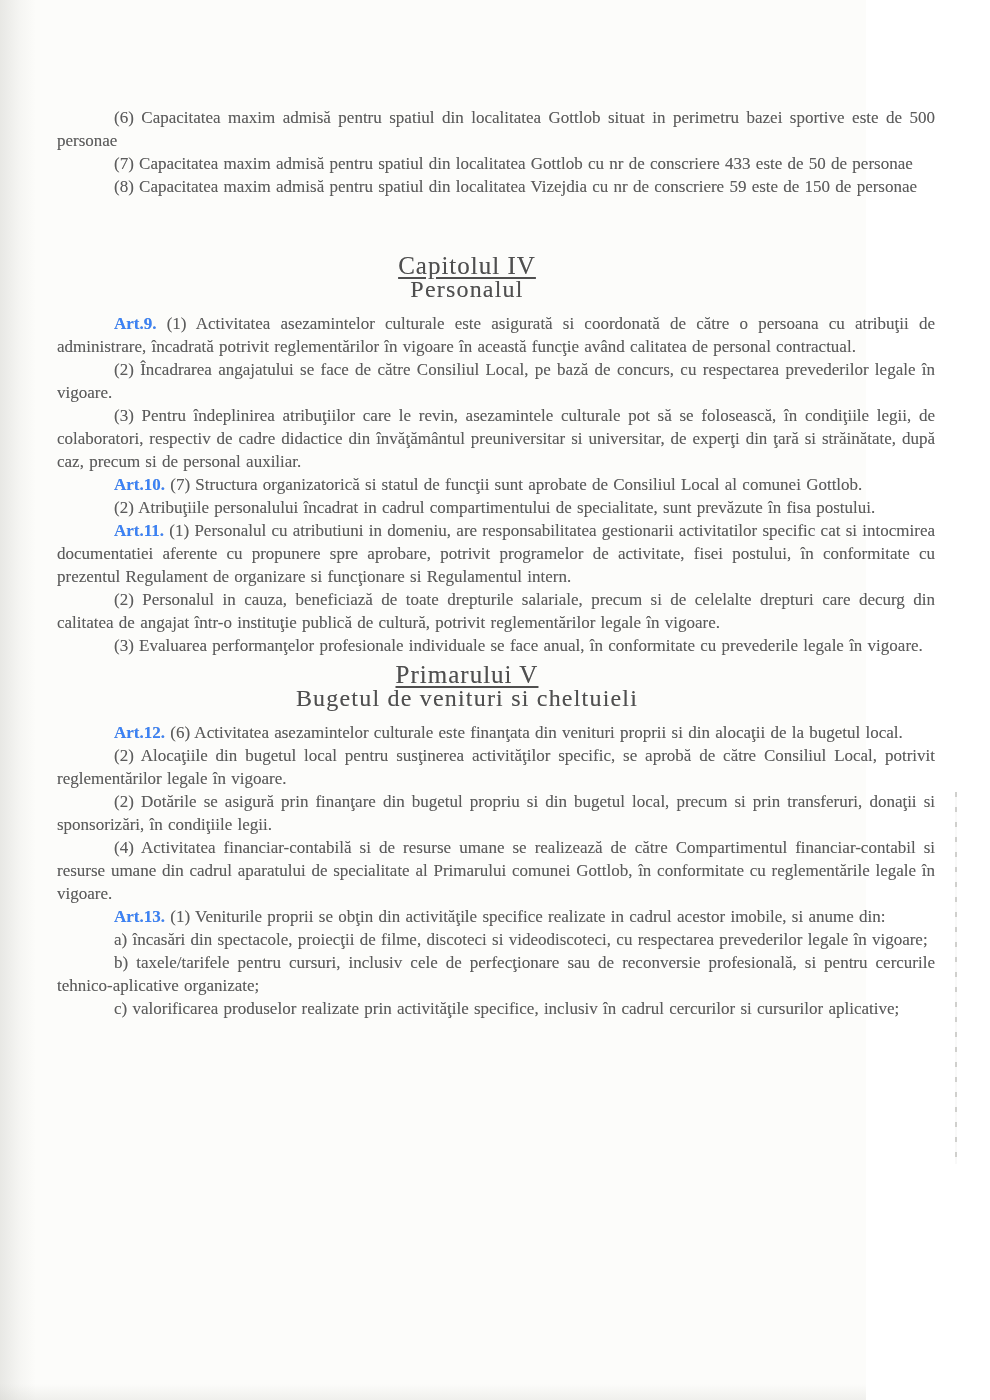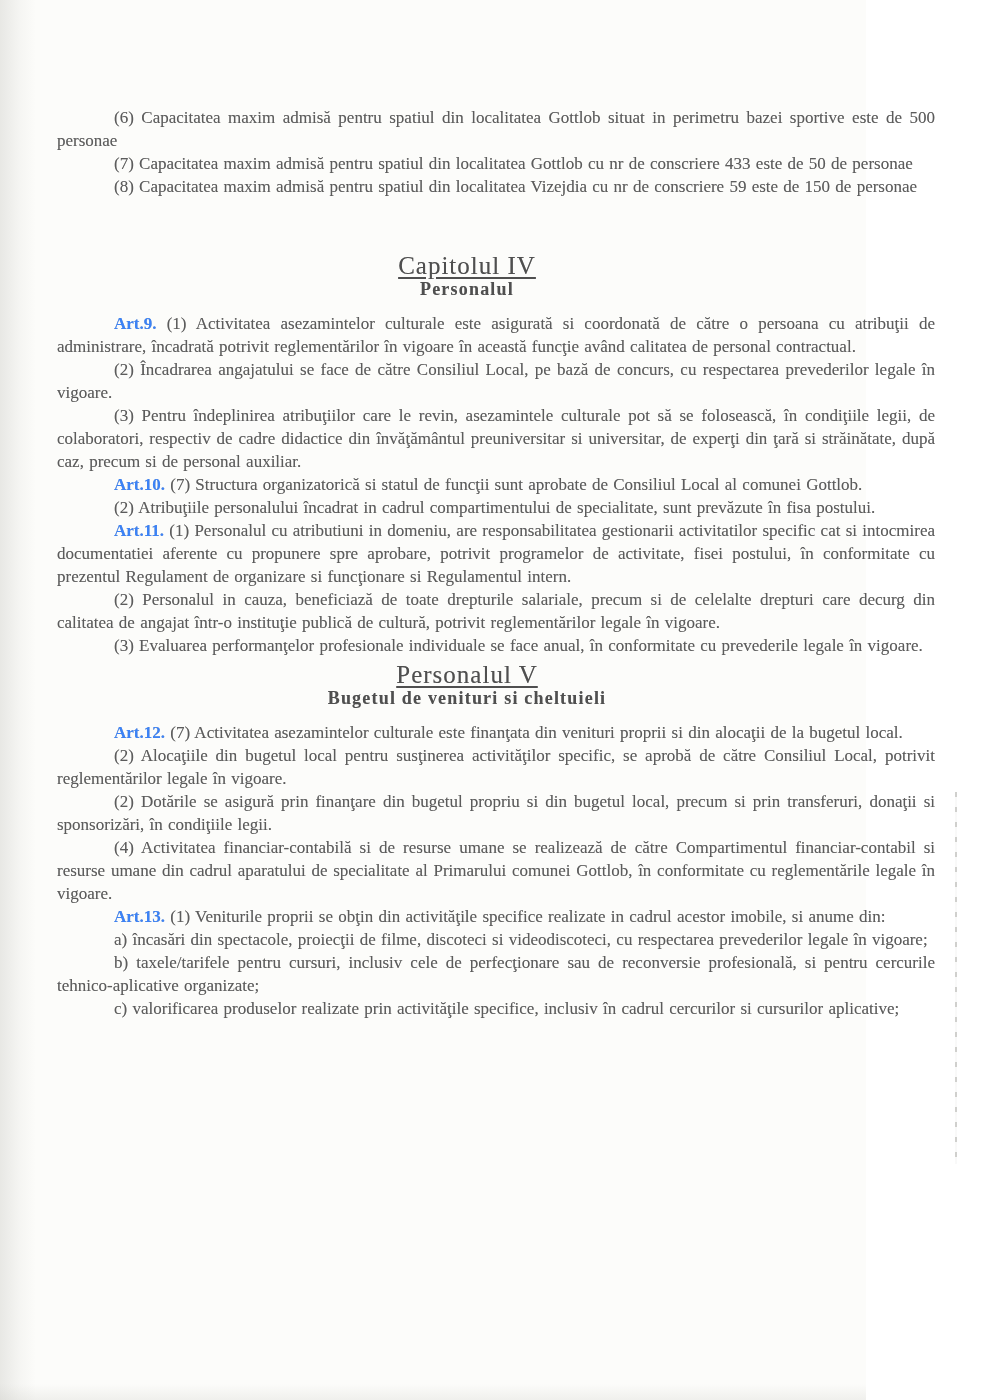--- a/index.html
+++ b/index.html
@@ -73,23 +73,23 @@
   .ch-title {
     font-size: 25px;
     line-height: 24px;
     letter-spacing: 1px;
   }
   .ch-title span {
     text-decoration: underline;
     text-underline-offset: 3px;
   }
   .ch-sub {
-    font-size: 18px;
+    font-size: 24px;
     line-height: 22px;
-    font-weight: bold;
+    font-weight: normal;
     letter-spacing: 1.2px;
     margin-bottom: 12px;
   }
 </style>
 </head>
 <body>
 
 <div class="page">
   <div class="edge-left"></div>
   <div class="edge-bottom"></div>
@@ -109,25 +109,25 @@
     <p class="para"><b class="art">Art.9.</b><span> (1) Activitatea asezamintelor culturale este asigurată si coordonată de către o persoana cu atribuţii de administrare, încadrată potrivit reglementărilor în vigoare în această funcţie având calitatea de personal contractual.</span></p>
     <p class="para"><b class="art"></b><span>(2) Încadrarea angajatului se face de către Consiliul Local, pe bază de concurs, cu respectarea prevederilor legale în vigoare.</span></p>
     <p class="para"><b class="art"></b><span>(3) Pentru îndeplinirea atribuţiilor care le revin, asezamintele culturale pot să se folosească, în condiţiile legii, de colaboratori, respectiv de cadre didactice din învăţământul preuniversitar si universitar, de experţi din ţară si străinătate, după caz, precum si de personal auxiliar.</span></p>
     <p class="para"><b class="art">Art.10.</b><span> (7) Structura organizatorică si statul de funcţii sunt aprobate de Consiliul Local al comunei Gottlob.</span></p>
     <p class="para"><b class="art"></b><span>(2) Atribuţiile personalului încadrat in cadrul compartimentului de specialitate, sunt prevăzute în fisa postului.</span></p>
     <p class="para"><b class="art">Art.11.</b><span> (1) Personalul cu atributiuni in domeniu, are responsabilitatea gestionarii activitatilor specific cat si intocmirea documentatiei aferente cu propunere spre aprobare, potrivit programelor de activitate, fisei postului, în conformitate cu prezentul Regulament de organizare si funcţionare si Regulamentul intern.</span></p>
     <p class="para"><b class="art"></b><span>(2) Personalul in cauza, beneficiază de toate drepturile salariale, precum si de celelalte drepturi care decurg din calitatea de angajat într-o instituţie publică de cultură, potrivit reglementărilor legale în vigoare.</span></p>
     <p class="para"><b class="art"></b><span>(3) Evaluarea performanţelor profesionale individuale se face anual, în conformitate cu prevederile legale în vigoare.</span></p>
 
     <div class="chapter ch5-block">
-      <div class="ch-title"><span>Personalul V</span></div>
+      <div class="ch-title"><span>Primarului V</span></div>
       <div class="ch-sub">Bugetul de venituri si cheltuieli</div>
     </div>
 
-    <p class="para"><b class="art">Art.12.</b><span> (7) Activitatea asezamintelor culturale este finanţata din venituri proprii si din alocaţii de la bugetul local.</span></p>
+    <p class="para"><b class="art">Art.12.</b><span> (6) Activitatea asezamintelor culturale este finanţata din venituri proprii si din alocaţii de la bugetul local.</span></p>
     <p class="para"><b class="art"></b><span>(2) Alocaţiile din bugetul local pentru susţinerea activităţilor specific, se aprobă de către Consiliul Local, potrivit reglementărilor legale în vigoare.</span></p>
     <p class="para"><b class="art"></b><span>(2) Dotările se asigură prin finanţare din bugetul propriu si din bugetul local, precum si prin transferuri, donaţii si sponsorizări, în condiţiile legii.</span></p>
     <p class="para"><b class="art"></b><span>(4) Activitatea financiar-contabilă si de resurse umane se realizează de către Compartimentul financiar-contabil si resurse umane din cadrul aparatului de specialitate al Primarului comunei Gottlob, în conformitate cu reglementările legale în vigoare.</span></p>
     <p class="para"><b class="art">Art.13.</b><span> (1) Veniturile proprii se obţin din activităţile specifice realizate in cadrul acestor imobile, si anume din:</span></p>
     <p class="para"><b class="art"></b><span>a) încasări din spectacole, proiecţii de filme, discoteci si videodiscoteci, cu respectarea prevederilor legale în vigoare;</span></p>
     <p class="para"><b class="art"></b><span>b) taxele/tarifele pentru cursuri, inclusiv cele de perfecţionare sau de reconversie profesională, si pentru cercurile tehnico-aplicative organizate;</span></p>
     <p class="para"><b class="art"></b><span>c) valorificarea produselor realizate prin activităţile specifice, inclusiv în cadrul cercurilor si cursurilor aplicative;</span></p>
 
   </div>
 </div>

